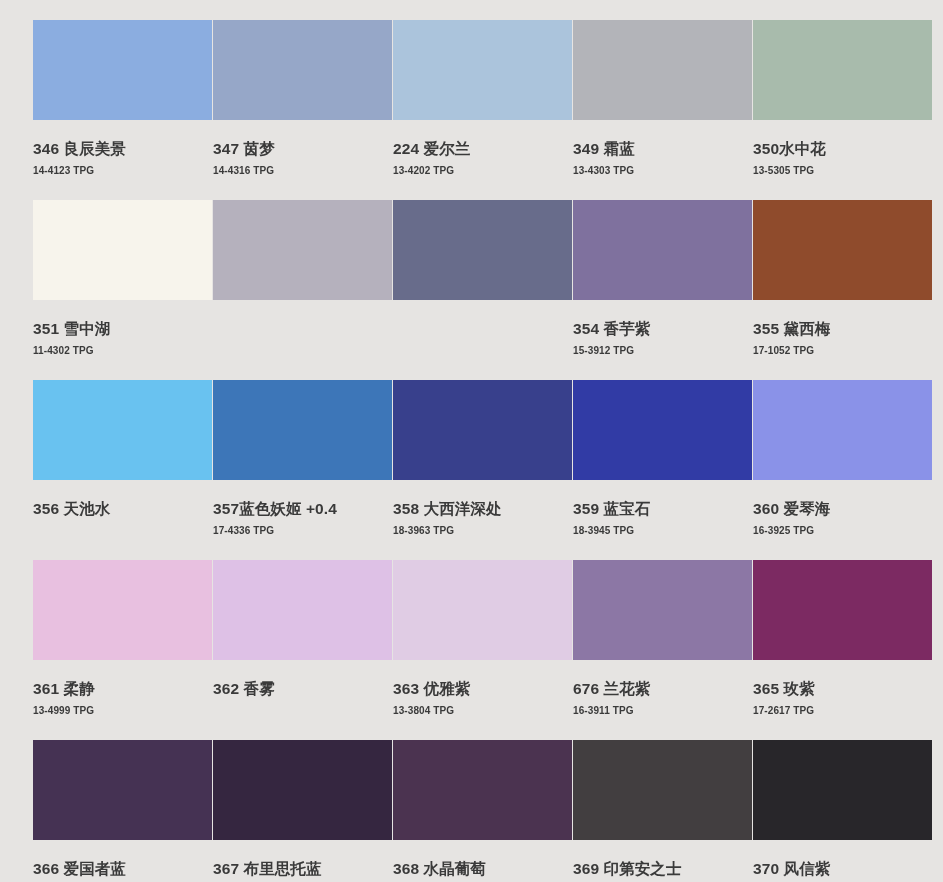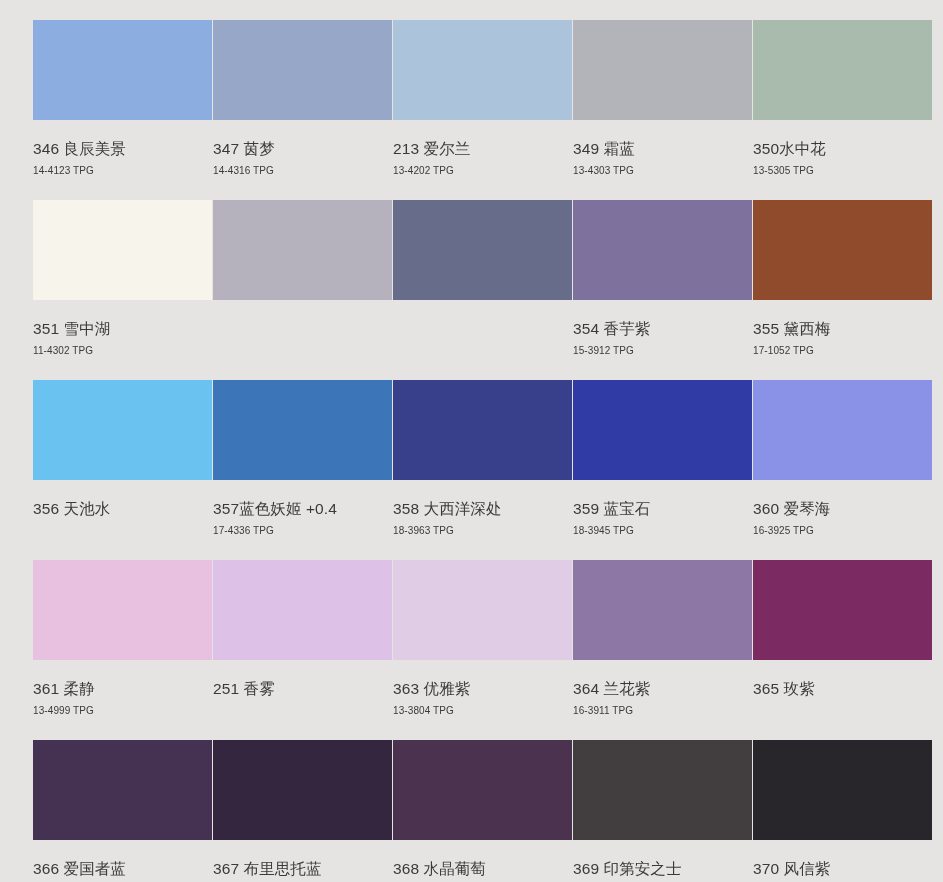--- a/index.html
+++ b/index.html
@@ -38,20 +38,21 @@
   .swatch-chip {
     width: 179px;
     height: 100px;
     display: block;
     box-sizing: border-box;
   }
 
   .swatch-caption {
     padding-top: 21px;
     line-height: 1.0;
+    font-weight: bold;
   }
 
   .swatch-name {
     display: block;
     font-size: 15.5px;
     color: #3a3a3a;
     letter-spacing: 0.1px;
     white-space: nowrap;
   }
 
@@ -78,21 +79,21 @@
     <div class="swatch-cell">
       <div class="swatch-chip" style="background: rgb(150, 167, 200);"></div>
       <div class="swatch-caption">
         <span class="swatch-name">347 茵梦</span>
         <span class="swatch-code">14-4316 TPG</span>
       </div>
     </div>
     <div class="swatch-cell">
       <div class="swatch-chip" style="background: rgb(171, 196, 220);"></div>
       <div class="swatch-caption">
-        <span class="swatch-name">213 爱尔兰</span>
+        <span class="swatch-name">224 爱尔兰</span>
         <span class="swatch-code">13-4202 TPG</span>
       </div>
     </div>
     <div class="swatch-cell">
       <div class="swatch-chip" style="background: rgb(179, 180, 185);"></div>
       <div class="swatch-caption">
         <span class="swatch-name">349 霜蓝</span>
         <span class="swatch-code">13-4303 TPG</span>
       </div>
     </div>
@@ -167,41 +168,42 @@
     <div class="swatch-cell">
       <div class="swatch-chip" style="background: rgb(232, 192, 224);"></div>
       <div class="swatch-caption">
         <span class="swatch-name">361 柔静</span>
         <span class="swatch-code">13-4999 TPG</span>
       </div>
     </div>
     <div class="swatch-cell">
       <div class="swatch-chip" style="background: rgb(222, 193, 230);"></div>
       <div class="swatch-caption">
-        <span class="swatch-name">251 香雾</span>
+        <span class="swatch-name">362 香雾</span>
       </div>
     </div>
     <div class="swatch-cell">
       <div class="swatch-chip" style="background: rgb(224, 204, 228);"></div>
       <div class="swatch-caption">
         <span class="swatch-name">363 优雅紫</span>
         <span class="swatch-code">13-3804 TPG</span>
       </div>
     </div>
     <div class="swatch-cell">
       <div class="swatch-chip" style="background: rgb(140, 119, 165);"></div>
       <div class="swatch-caption">
-        <span class="swatch-name">364 兰花紫</span>
+        <span class="swatch-name">676 兰花紫</span>
         <span class="swatch-code">16-3911 TPG</span>
       </div>
     </div>
     <div class="swatch-cell">
       <div class="swatch-chip" style="background: rgb(124, 42, 98);"></div>
       <div class="swatch-caption">
         <span class="swatch-name">365 玫紫</span>
+        <span class="swatch-code">17-2617 TPG</span>
       </div>
     </div>
     <div class="swatch-cell">
       <div class="swatch-chip" style="background: rgb(69, 50, 83);"></div>
       <div class="swatch-caption">
         <span class="swatch-name">366 爱国者蓝</span>
         <span class="swatch-code">19-3921 TPG</span>
       </div>
     </div>
     <div class="swatch-cell">

